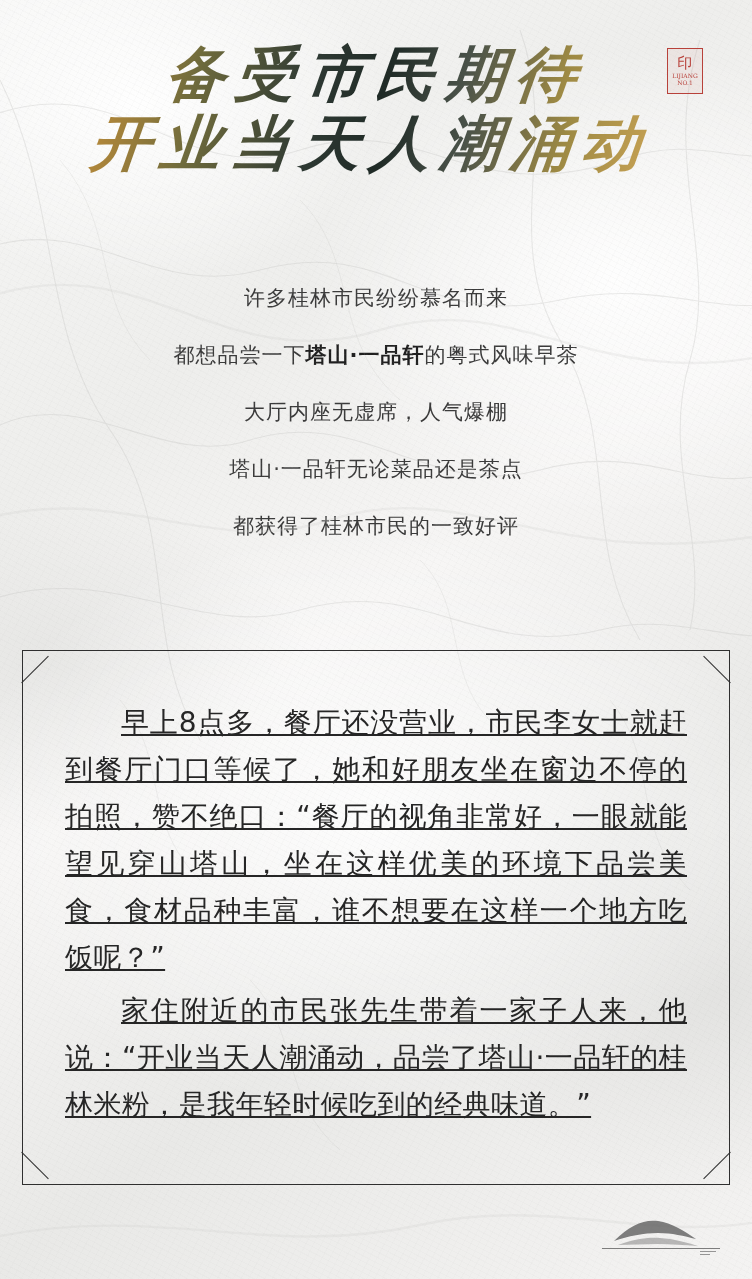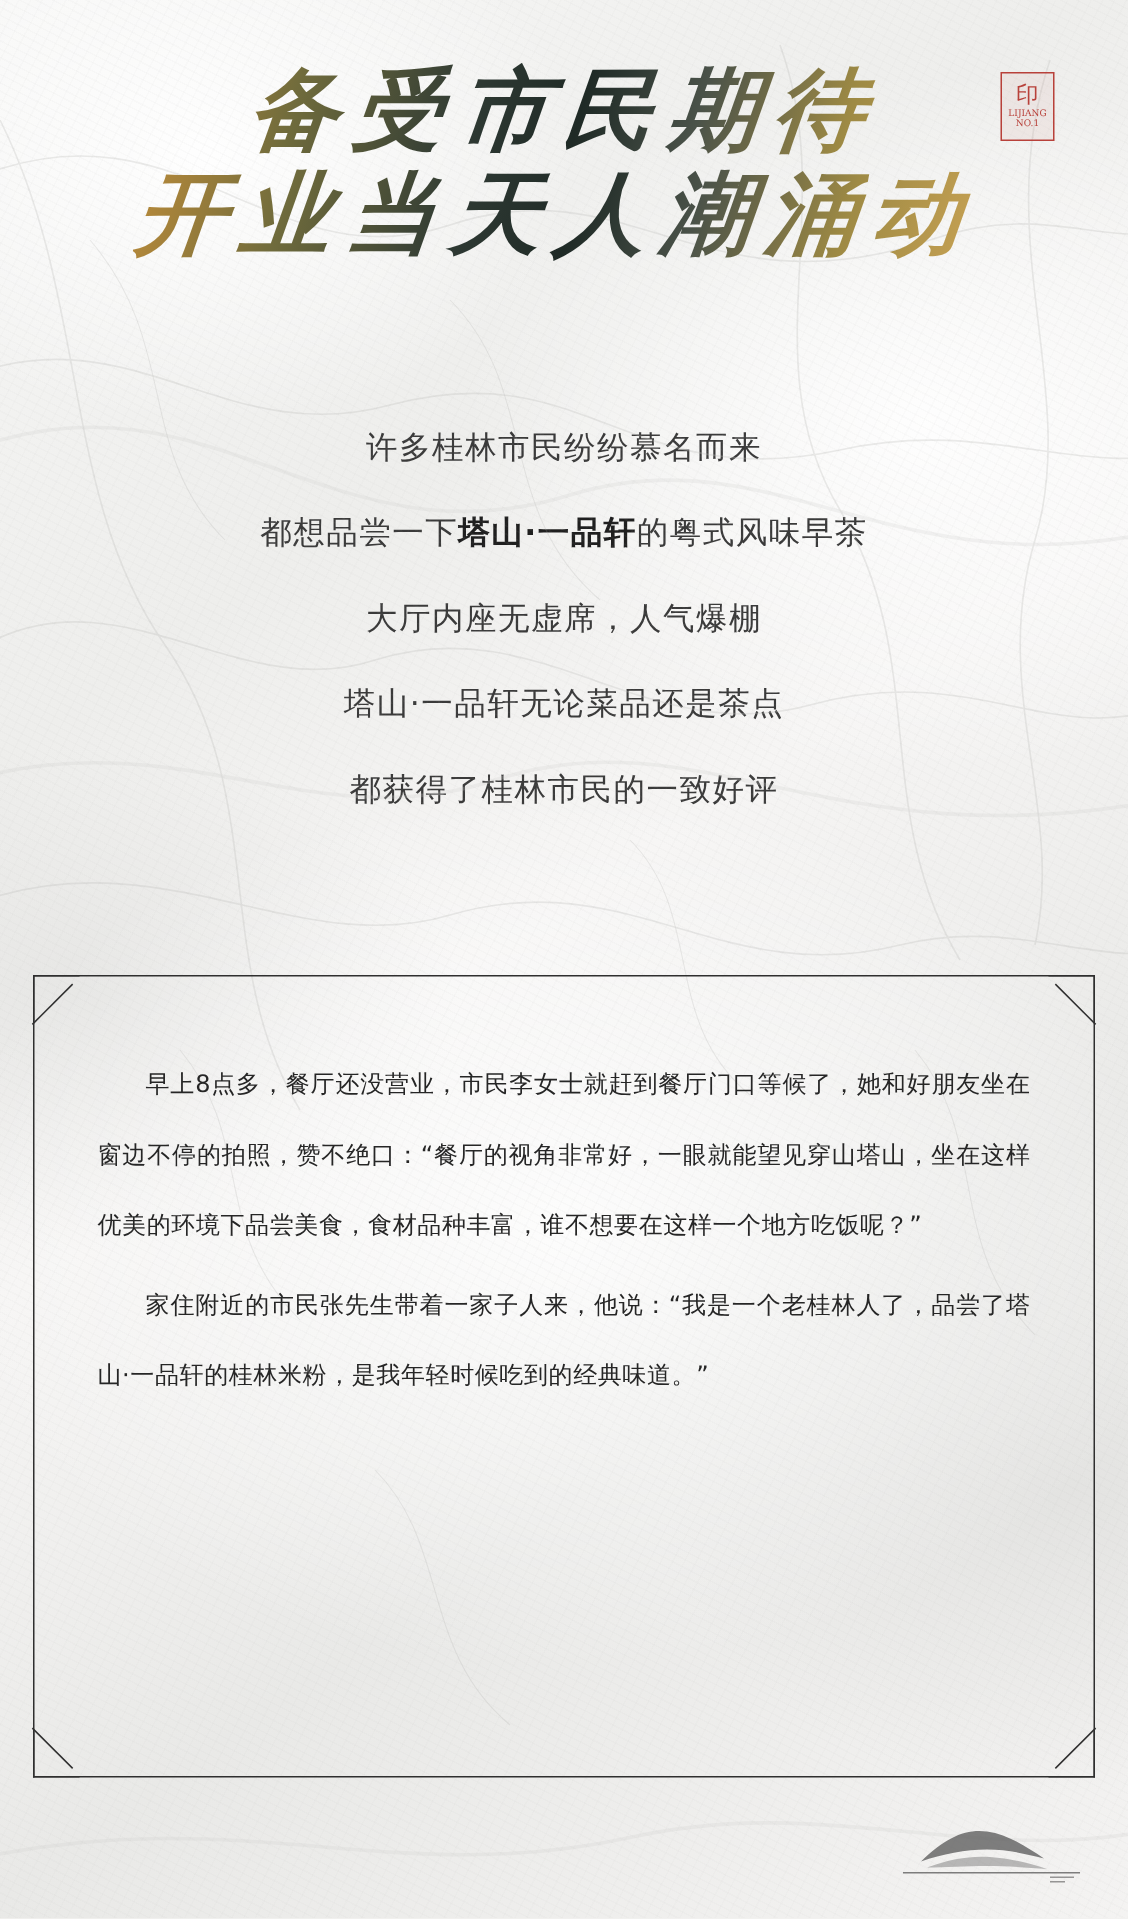--- a/index.html
+++ b/index.html
@@ -159,24 +159,25 @@
     background: #2f2f2f;
   }
   .cut-tl { top: 18px; left: -7px; transform: rotate(-45deg); }
   .cut-tr { top: 18px; right: -7px; transform: rotate(45deg); }
   .cut-bl { bottom: 18px; left: -7px; transform: rotate(45deg); }
   .cut-br { bottom: 18px; right: -7px; transform: rotate(-45deg); }
 
   .card-body {
     padding: 48px 42px 0 42px;
     color: #262626;
-    font-size: 16px;
+    font-size: 28px;
     line-height: 47px;
     letter-spacing: 0.4px;
     font-family: "DejaVu Sans", "Liberation Sans", sans-serif;
+    text-decoration: underline;
   }
   .card-body p {
     margin: 0 0 6px 0;
     text-indent: 2em;
     text-align: justify;
   }
 
   
   .footer-mark {
     position: absolute;
@@ -246,21 +247,21 @@
     <span class="card-corner c-tr"></span>
     <span class="card-corner c-bl"></span>
     <span class="card-corner c-br"></span>
     <span class="cut cut-tl"></span>
     <span class="cut cut-tr"></span>
     <span class="cut cut-bl"></span>
     <span class="cut cut-br"></span>
 
     <div class="card-body">
       <p>早上8点多，餐厅还没营业，市民李女士就赶到餐厅门口等候了，她和好朋友坐在窗边不停的拍照，赞不绝口：“餐厅的视角非常好，一眼就能望见穿山塔山，坐在这样优美的环境下品尝美食，食材品种丰富，谁不想要在这样一个地方吃饭呢？”</p>
-      <p>家住附近的市民张先生带着一家子人来，他说：“我是一个老桂林人了，品尝了塔山·一品轩的桂林米粉，是我年轻时候吃到的经典味道。”</p>
+      <p>家住附近的市民张先生带着一家子人来，他说：“开业当天人潮涌动，品尝了塔山·一品轩的桂林米粉，是我年轻时候吃到的经典味道。”</p>
     </div>
   </div>
 
   <div class="footer-mark">
     <svg viewBox="0 0 130 44" xmlns="http://www.w3.org/2000/svg">
       <g fill="#5a5a5a" opacity="0.9">
         <path d="M18,26 C34,10 48,4 62,6 C76,8 88,16 100,24 C88,21 76,18 62,18 C48,18 32,21 18,26 Z"></path>
         <path d="M22,30 C38,24 52,22 64,23 C78,24 90,27 102,31 C88,30 74,29 62,29 C48,29 34,30 22,30 Z" opacity="0.5"></path>
         <rect x="6" y="33" width="118" height="1"></rect>
         <circle cx="63" cy="9" r="2.2"></circle>

